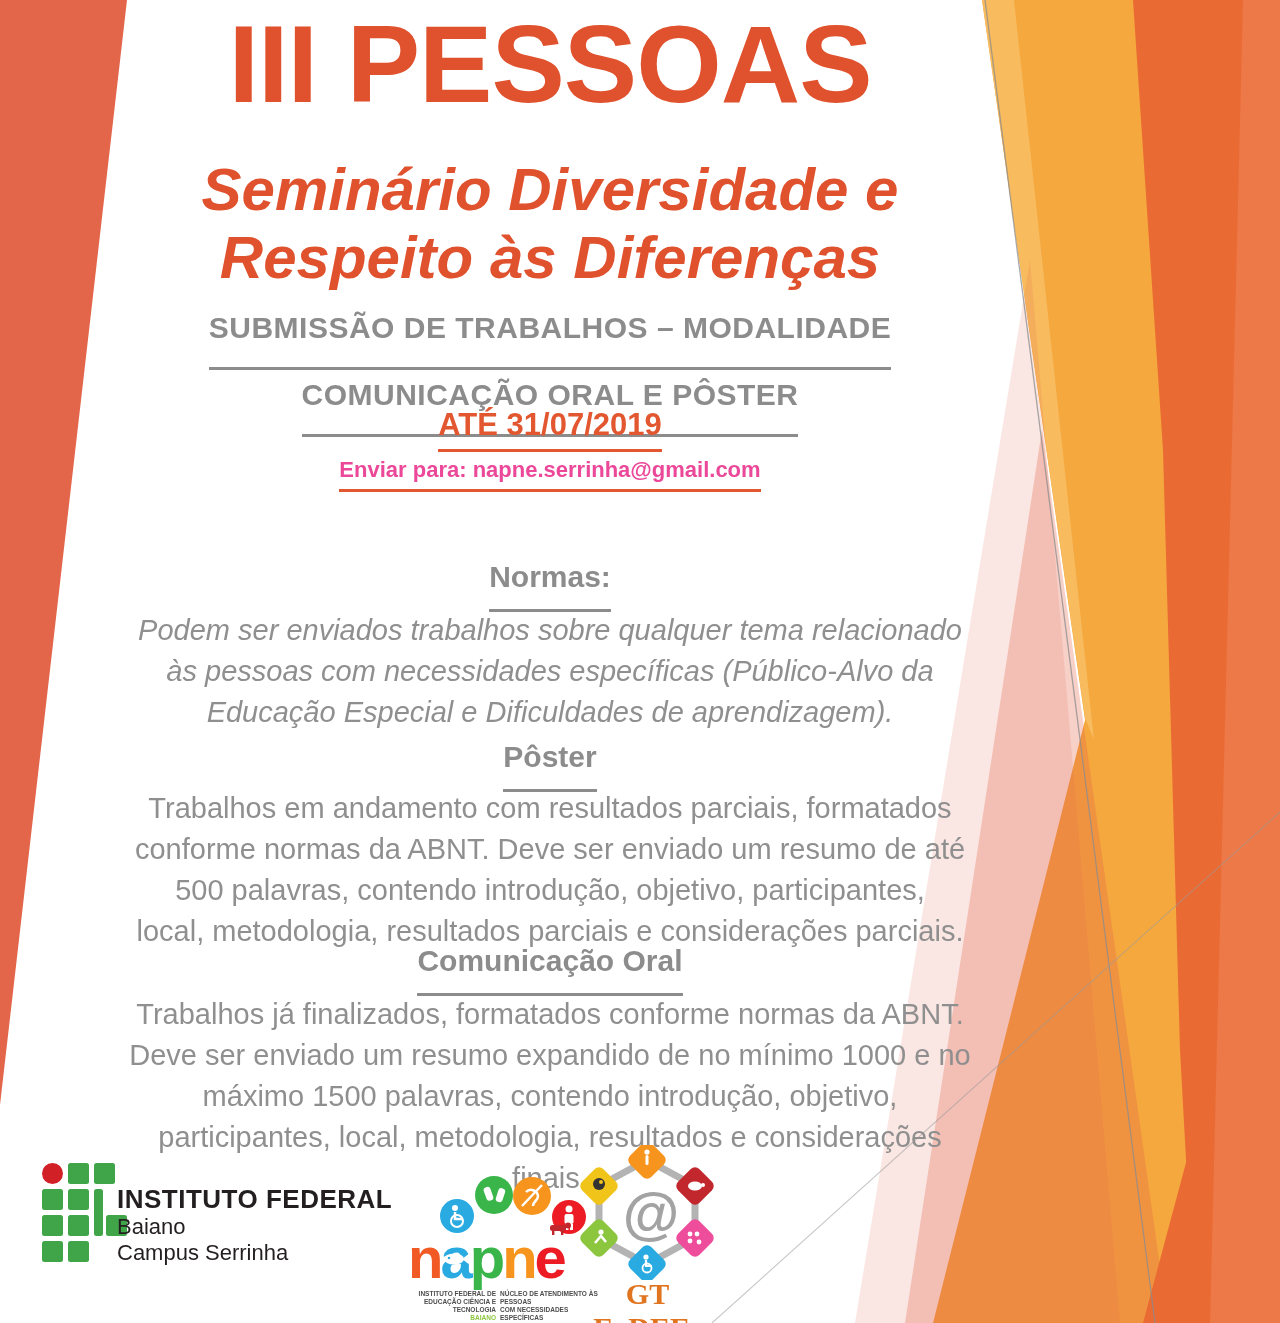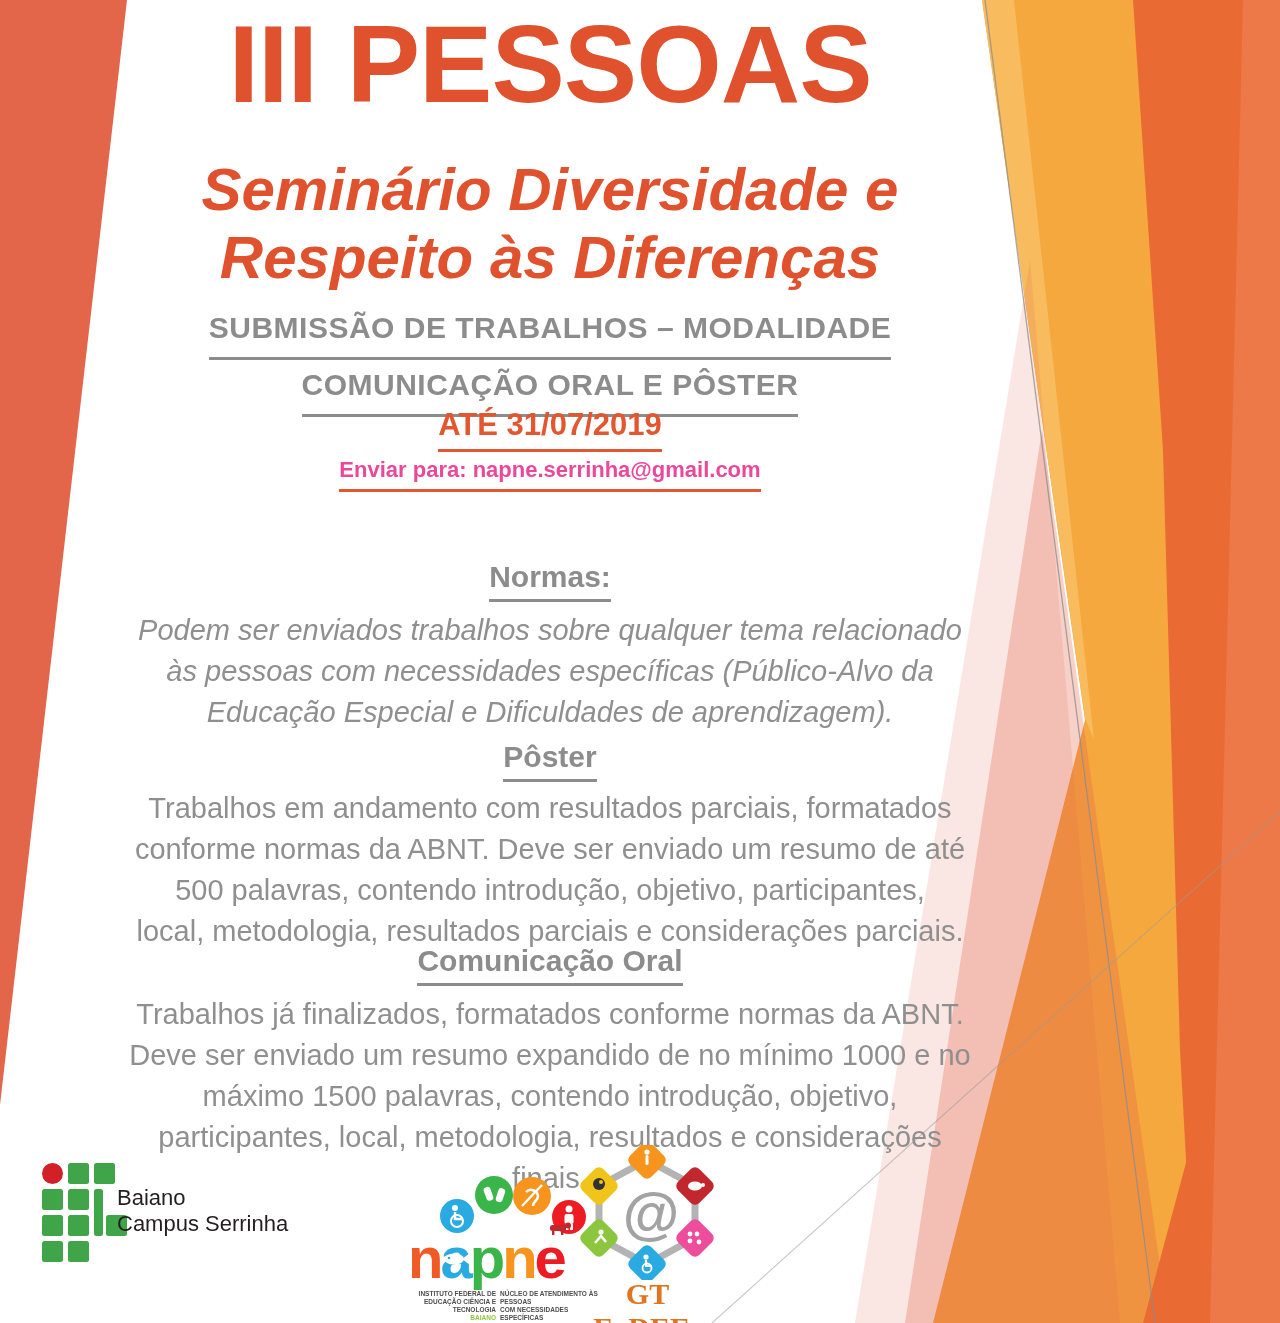--- a/index.html
+++ b/index.html
@@ -8,21 +8,21 @@
   #bg{position:absolute;left:0;top:0;width:1280px;height:1323px;}
   .abs{position:absolute;}
   .content{position:absolute;left:64px;top:0;width:972px;text-align:center;}
 
   .title{position:absolute;left:0;top:2px;width:100%;font-size:110px;line-height:1.12;
          font-weight:700;color:#E0512D;letter-spacing:-1px;white-space:nowrap;}
   .subtitle{position:absolute;left:0;top:136px;width:100%;font-size:60px;line-height:1.13;
             font-weight:700;font-style:italic;color:#E0512D;white-space:nowrap;margin-top:20px;}
   .submission{position:absolute;left:0;top:303px;width:100%;font-size:30px;line-height:49px;
               font-weight:700;color:#8C8C8C;letter-spacing:0.5px;}
-  .u-gray{display:inline-block;padding-bottom:5px;border-bottom:3px solid #8C8C8C;white-space:nowrap;}
+  .u-gray{display:inline-block;padding-bottom:15px;border-bottom:3px solid #8C8C8C;white-space:nowrap;}
   .deadline{position:absolute;left:0;top:407px;width:100%;font-size:31px;font-weight:700;color:#E2572F;}
   .contact{position:absolute;left:0;top:457px;width:100%;font-size:22px;font-weight:700;color:#ec4899;}
   .u-org{display:inline-block;padding-bottom:6px;border-bottom:3px solid #E2572F;white-space:nowrap;cursor:pointer;}
 
   .sec-h{position:absolute;left:0;width:100%;font-size:30px;font-weight:700;color:#8C8C8C;}
   .sec-h .u-gray{border-bottom-width:3px;}
   .body-par{position:absolute;left:0;width:100%;font-size:29px;line-height:41px;color:#8F8F8F;}
   .body-par div{white-space:nowrap;}
   .italic{font-style:italic;}
 
@@ -123,20 +123,21 @@
     <rect x="2" y="28" width="21" height="21" rx="2.5" fill="#3FA548"></rect>
     <rect x="28" y="28" width="21" height="21" rx="2.5" fill="#3FA548"></rect>
     <rect x="54" y="28" width="9" height="47" rx="2.5" fill="#3FA548"></rect>
     <rect x="2" y="54" width="21" height="21" rx="2.5" fill="#3FA548"></rect>
     <rect x="28" y="54" width="21" height="21" rx="2.5" fill="#3FA548"></rect>
     <rect x="66" y="54" width="21" height="21" rx="2.5" fill="#3FA548"></rect>
     <rect x="2" y="80" width="21" height="21" rx="2.5" fill="#3FA548"></rect>
     <rect x="28" y="80" width="21" height="21" rx="2.5" fill="#3FA548"></rect>
   </svg>
   <div class="if-text">
+    <div class="l1">INSTITUTO FEDERAL</div>
     <div class="l2">Baiano</div>
     <div class="l3">Campus Serrinha</div>
   </div>
 
   <div class="napne">
     <svg class="abs" style="left:28px;top:-8px;" width="160" height="62" viewBox="0 0 160 62" aria-hidden="true">
 
       <g>
         <circle cx="21" cy="41" r="17" fill="#29ABE2"></circle>
         <circle cx="19" cy="33" r="3" fill="#fff"></circle>

